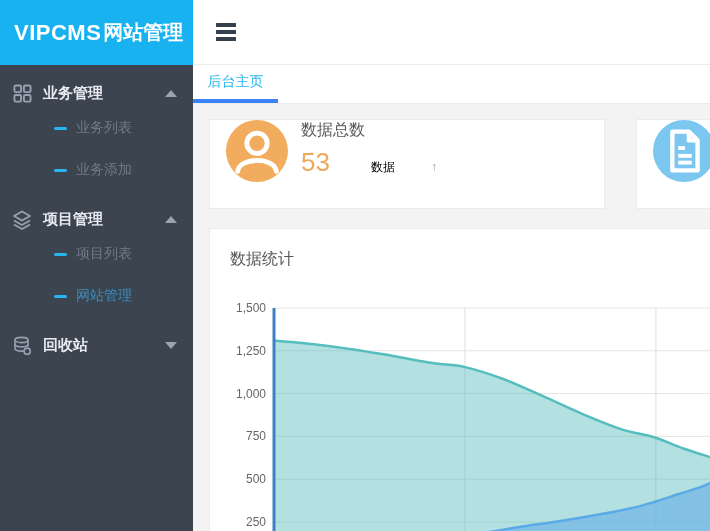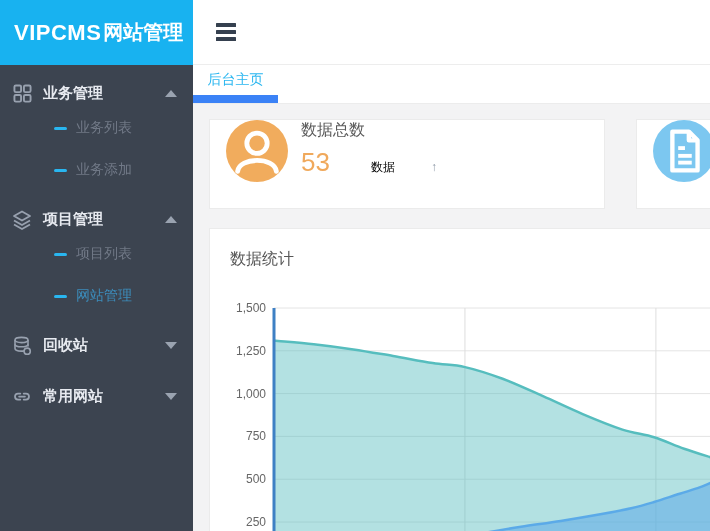--- a/index.html
+++ b/index.html
@@ -25,21 +25,21 @@
 
   
   .main { flex:1; min-width:0; display:flex; flex-direction:column; background:#F3F3F4; }
   .topbar { height:65px; background:#fff; border-bottom:1px solid #EDEDED; display:flex; align-items:center; }
   .hamburger { margin-left:19px; cursor:pointer; padding:4px; }
   .hamburger .bar { width:20px; height:4px; background:#35404F; margin-bottom:3px; border-radius:.5px; }
   .hamburger .bar:last-child { margin-bottom:0; }
 
   .tabbar { height:39px; background:#fff; border-bottom:1px solid #ECECEC; display:flex; }
   .tab { width:85px; display:flex; align-items:center; justify-content:center; font-size:14px; cursor:pointer; }
-  .tab.active { color:#29B6F0; border-bottom:8px solid #3b82f6; }
+  .tab.active { color:#29B6F0; border-bottom:4px solid #3b82f6; }
 
   .content { flex:1; padding:15px 0 0 16px; overflow:hidden; }
   .cards { display:flex; gap:31px; }
   .card { background:#fff; border:1px solid #EBEBEB; height:90px; display:flex; align-items:flex-start; flex:0 0 auto; }
   .card.c1 { width:396px; padding-left:16px; }
   .card.c2 { width:300px; padding-left:16px; }
   .circle { width:62px; height:62px; border-radius:50%; flex:0 0 62px; display:flex; align-items:center; justify-content:center; }
   .stat-text { margin-left:13px; }
   .stat-title { font-size:16px; color:#595959; }
   .stat-line { margin-top:6px; display:flex; align-items:baseline;gap:32px; }
@@ -118,33 +118,20 @@
                 <path d="M16 4 v6.5"></path>
                 <path d="M3 8.2 c0 1.5 2.9 2.6 6.5 2.6 s6.5-1.1 6.5-2.6"></path>
                 <circle cx="15.2" cy="15.2" r="3.1"></circle>
               </g>
             </svg>
         </span>
         <span class="nav-label">回收站</span>
         <span class="caret down"></span>
       </div>
 
-      <div class="nav-item spaced">
-        <span class="nav-icon">
-          <svg width="21" height="21" viewBox="0 0 24 24">
-              <g fill="none" stroke="#98A1AF" stroke-width="2.1" stroke-linecap="round">
-                <path d="M10 8.5 H7.2 a3.6 3.6 0 0 0 0 7.2 H10"></path>
-                <path d="M14 8.5 h2.8 a3.6 3.6 0 0 1 0 7.2 H14"></path>
-                <path d="M8.5 12 h7"></path>
-              </g>
-            </svg>
-        </span>
-        <span class="nav-label">常用网站</span>
-        <span class="caret down"></span>
-      </div>
     </nav>
   </aside>
 
   <div class="main">
     <header class="topbar">
       <div class="hamburger">
         <div class="bar"></div>
           <div class="bar"></div>
           <div class="bar"></div>
       </div>

